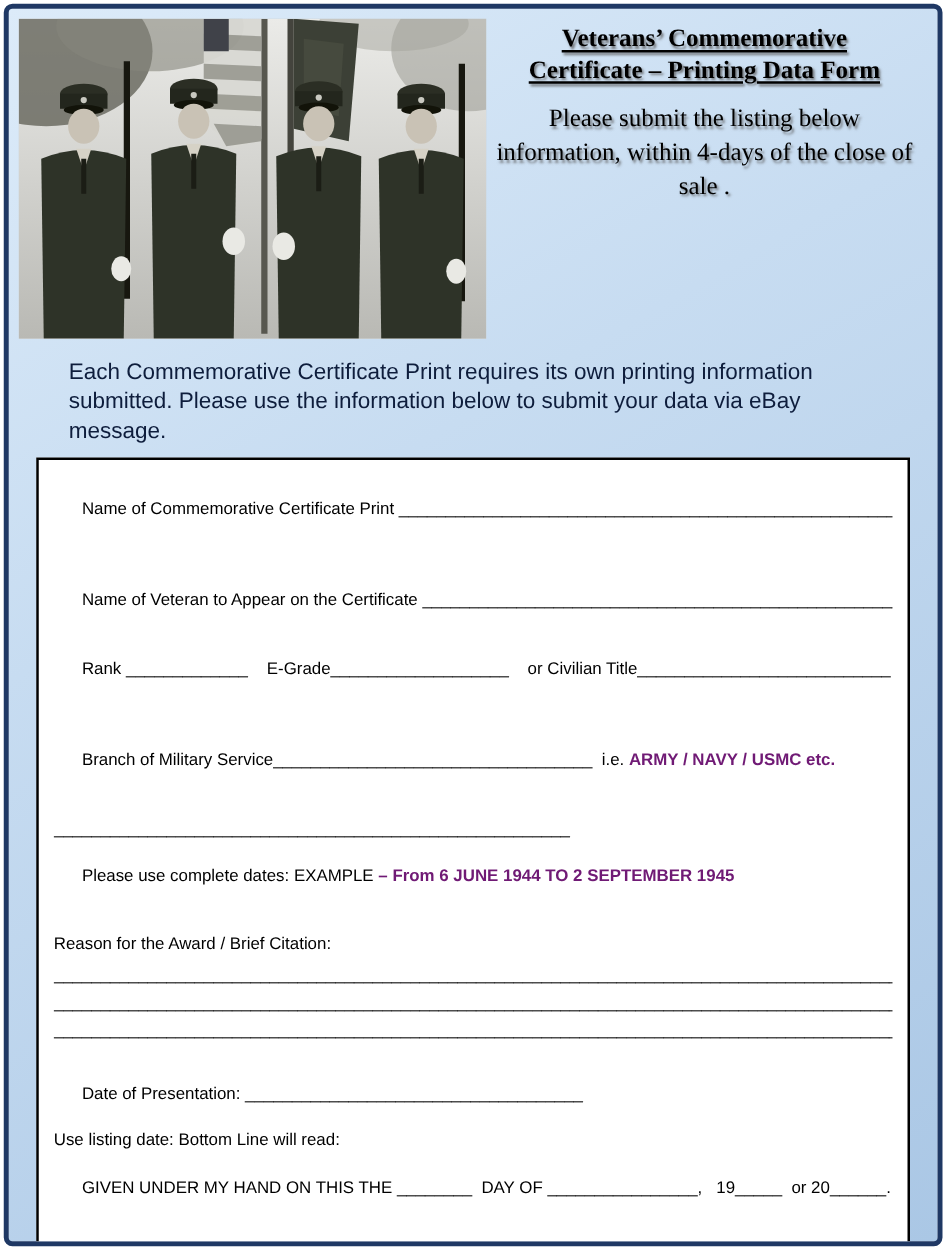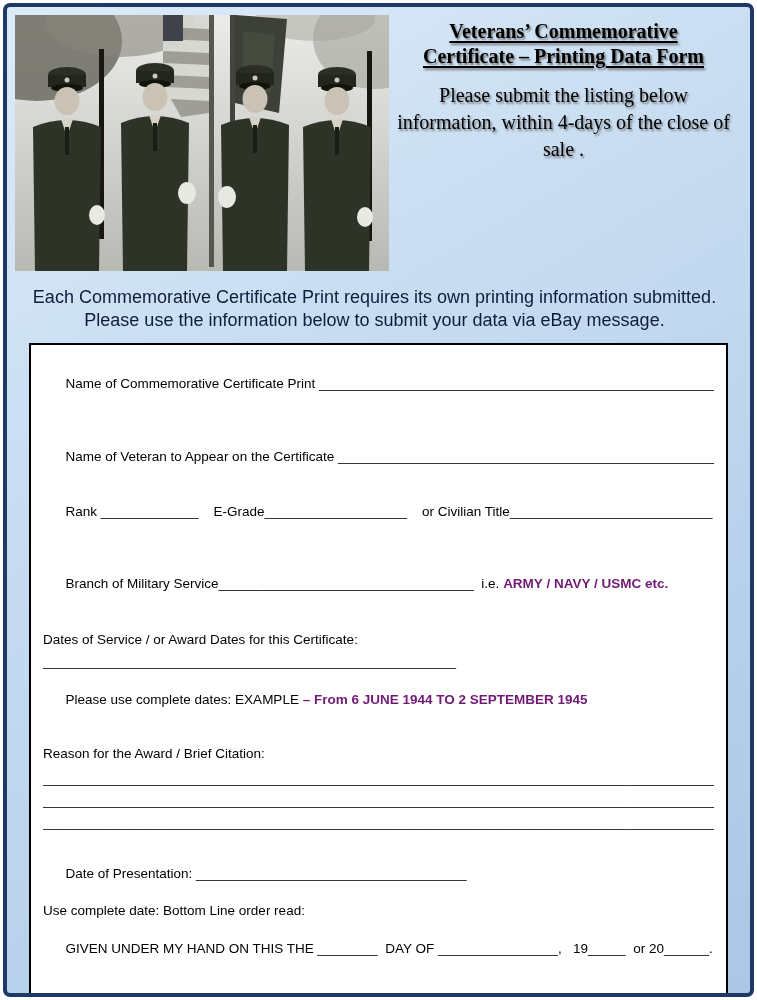--- a/index.html
+++ b/index.html
@@ -23,21 +23,21 @@
     padding:4px 4px 0 0;
   }
   .title { font-size:20px; font-weight:bold; line-height:1.25;
            text-shadow:1.5px 2px 2px rgba(90,90,90,.8); }
   .title .tl { text-decoration:underline; text-underline-offset:3px; }
   .subtitle { margin-top:13px; font-size:20px; line-height:1.35;
               text-shadow:1.5px 2px 2px rgba(90,90,90,.75); }
   .notice { margin-top:13px; font-size:17px; line-height:1.32; padding:0 2px;
             text-shadow:1px 1.5px 2px rgba(100,100,100,.7); }
   
-  .intro { margin:15px 30px 10px 22px; text-align:center;
+  .intro { margin:15px 30px 10px 48px; text-align:left;
            font-size:18px; line-height:1.3; color:#0e1d3c; }
   
   .formbox {
     margin:4px 22px 8px 22px; background:#ffffff;
     border:2px solid #000; padding:13px 12px 10px 12px;
     font-size:13.5px; color:#000;
   }
   .fline { white-space:pre; overflow:hidden; line-height:1.28; }
   .mb-lg { margin-bottom:21px; }
   .mb-sm { margin-bottom:3px; }
@@ -156,36 +156,35 @@
     </div>
 
     <div class="fline mb-lg">
       <span>Rank </span><span>_____________</span><span>    E-Grade</span><span>___________________</span><span>    or Civilian Title</span><span>___________________________</span>
     </div>
 
     <div class="fline mb-lg">
       <span>Branch of Military Service</span><span>__________________________________</span><span>  i.e. </span><span class="red">ARMY / NAVY / USMC etc.</span>
     </div>
 
-    <div class="fline mb-xs">Dates of Service / or Award Dates for this Certificate:</div>
     <div class="fline mb-sm">_______________________________________________________</div>
     <div class="fline mb-note">
       <span>Please use complete dates: EXAMPLE </span><span class="red">– From 6 JUNE 1944 TO 2 SEPTEMBER 1945</span>
     </div>
 
     <div class="fline mb-xs">Reason for the Award / Brief Citation:</div>
     <div style="margin-bottom:14px;">
       <div class="fline wide">_______________________________________________________________________________________________</div>
       <div class="fline wide">_______________________________________________________________________________________________</div>
       <div class="fline wide">_______________________________________________________________________________________________</div>
     </div>
 
     <div class="fline mb-sm">
       <span>Date of Presentation: </span><span>____________________________________</span>
     </div>
-    <div class="fline mb-sm">Use complete date: Bottom Line order read:</div>
+    <div class="fline mb-sm">Use listing date: Bottom Line will read:</div>
     <div class="fline mb-lg">
       <span>GIVEN UNDER MY HAND ON THIS THE </span><span>________</span><span>  DAY OF </span><span>________________</span><span>,   19</span><span>_____</span><span>  or 20</span><span>______</span><span>.</span>
     </div>
 
   </div>
 
 </div>
 
 </body></html>

